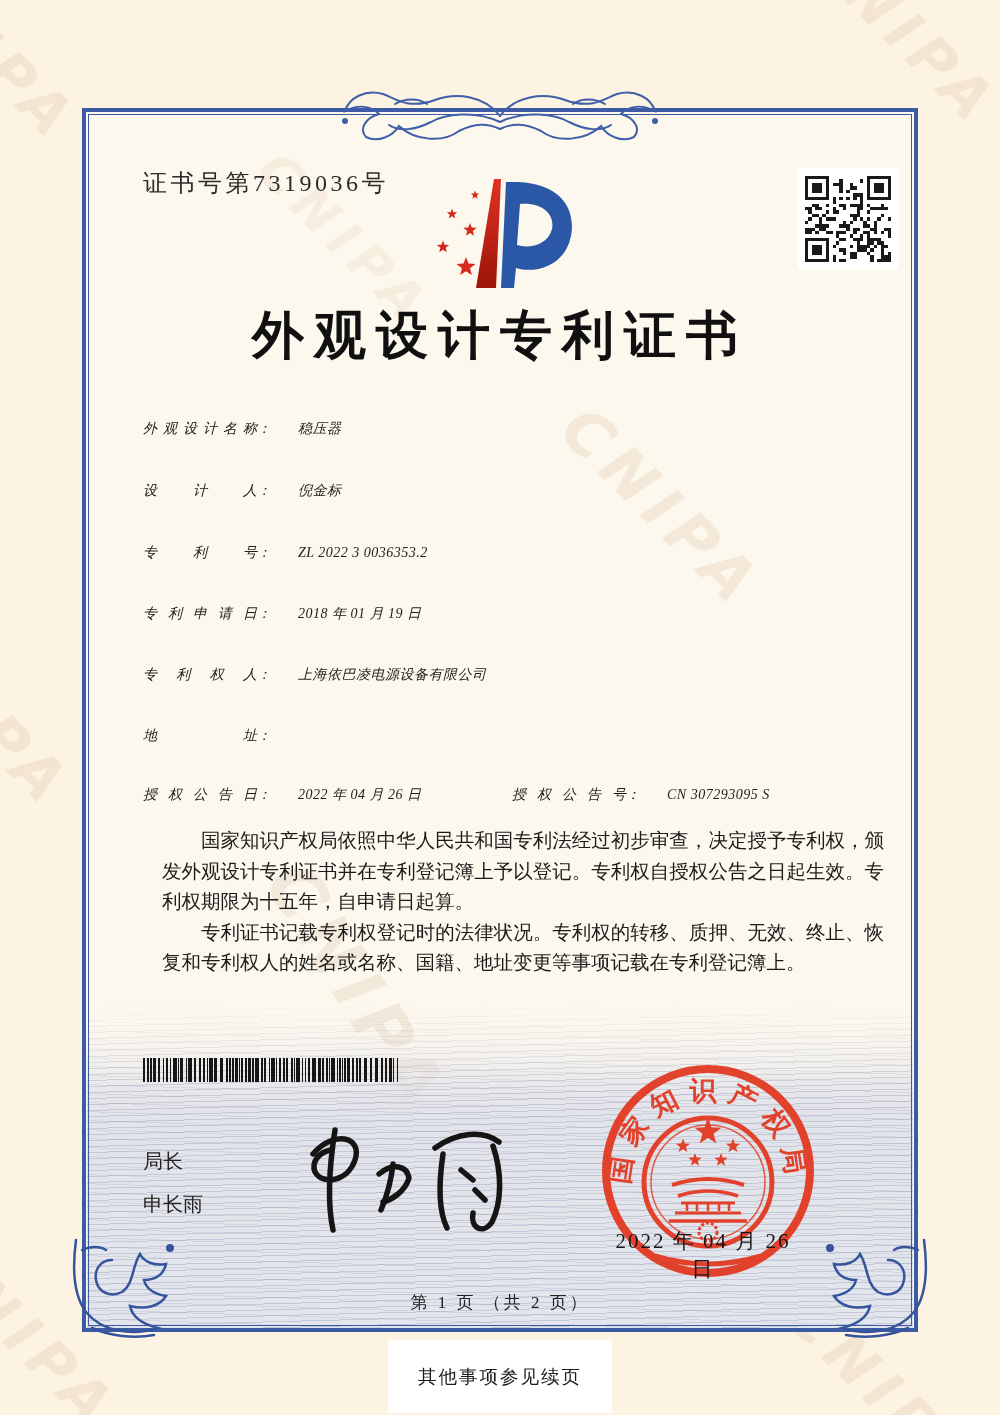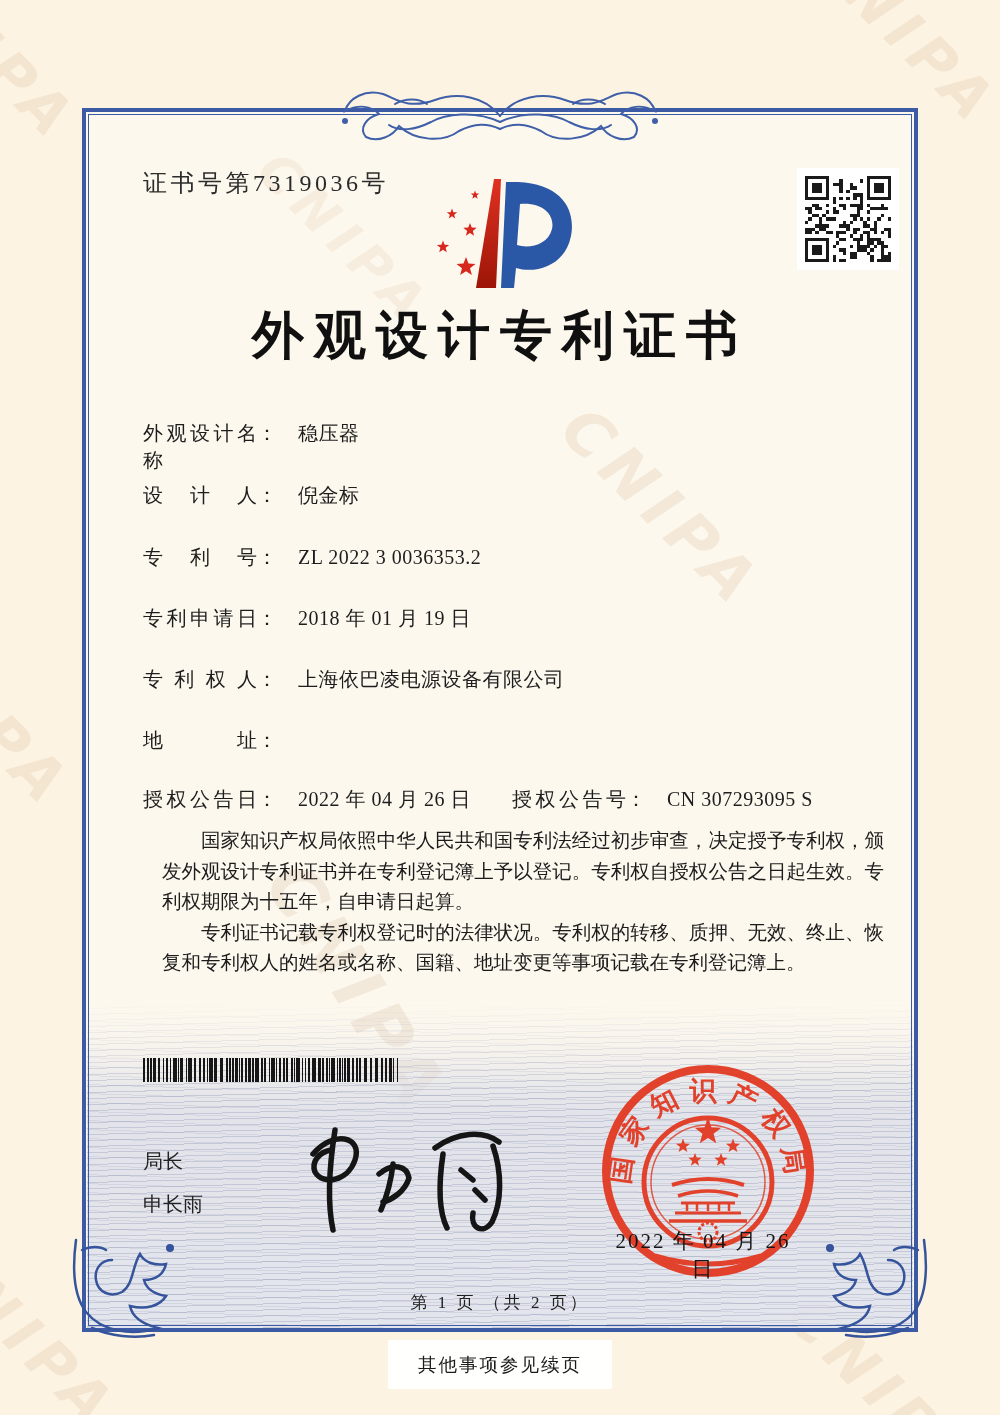--- a/index.html
+++ b/index.html
@@ -23,36 +23,36 @@
       mask-image:linear-gradient(180deg,transparent 0,#000 85px);}
   .frame{position:absolute;left:82px;top:108px;width:836px;height:1224px;
       border:4px solid #3c5ba4;box-sizing:border-box;z-index:4;pointer-events:none;}
   .frame::after{content:"";position:absolute;inset:2px;border:1px solid #3c5ba4;}
   .ornament{position:absolute;z-index:5;pointer-events:none;}
   
   .certno{position:absolute;left:143px;top:167px;font-size:24px;letter-spacing:3.5px;
       color:#2b2b2b;z-index:6;}
   .title{position:absolute;left:0;right:0;top:301px;text-align:center;font-size:52px;
       font-weight:bold;letter-spacing:10px;color:#101010;z-index:6;}
-  .frow{position:absolute;left:143px;font-size:20px;color:#1d1d1d;z-index:6;
-      display:flex;align-items:baseline;}
+  .frow{position:absolute;left:143px;font-size:14px;color:#1d1d1d;z-index:6;
+      display:flex;align-items:baseline;font-style:italic;}
   .flabel{display:inline-block;width:114px;text-align:justify;text-align-last:justify;}
   .fcolon{display:inline-block;width:16px;}
   .fvalue{letter-spacing:0.5px;white-space:nowrap;margin-left:25px;}
   .paras{position:absolute;left:141px;top:826px;width:722px;z-index:6;font-size:19.5px;
       line-height:30.5px;color:#1b1b1b;text-align:justify;margin-left:21px;}
   .paras p{margin:0;text-indent:2em;}
   .signer{position:absolute;left:143px;top:1140px;z-index:6;font-size:20px;color:#222;
       line-height:43px;}
   .seal-date{position:absolute;left:603px;top:1227px;width:200px;text-align:center;
       font-size:21px;letter-spacing:2px;color:#161616;z-index:8;}
   .pageinfo{position:absolute;left:0;right:0;top:1291px;text-align:center;font-size:17px;
       letter-spacing:3px;color:#222;z-index:6;}
   .footer{position:absolute;left:0;right:0;top:1340px;text-align:center;z-index:6;}
-  .footer span{display:inline-block;background:rgba(255,255,255,0.95);padding:12px 30px;
+  .footer span{display:inline-block;background:rgba(255,255,255,0.95);padding:24px 30px;
       font-size:18.5px;letter-spacing:2px;color:#1b1b1b;}
   .qr-box{position:absolute;left:797px;top:168px;width:102px;height:102px;background:#fff;z-index:6;}
   .qr-box svg{position:absolute;left:8px;top:8px;}
   .logo{position:absolute;left:424px;top:170px;z-index:6;}
   .barcode{position:absolute;left:143px;top:1058px;z-index:6;}
   .signature{position:absolute;left:275px;top:1102px;z-index:7;}
   .seal{position:absolute;left:597px;top:1060px;z-index:7;opacity:0.95;}
 </style>
 </head>
 <body>

